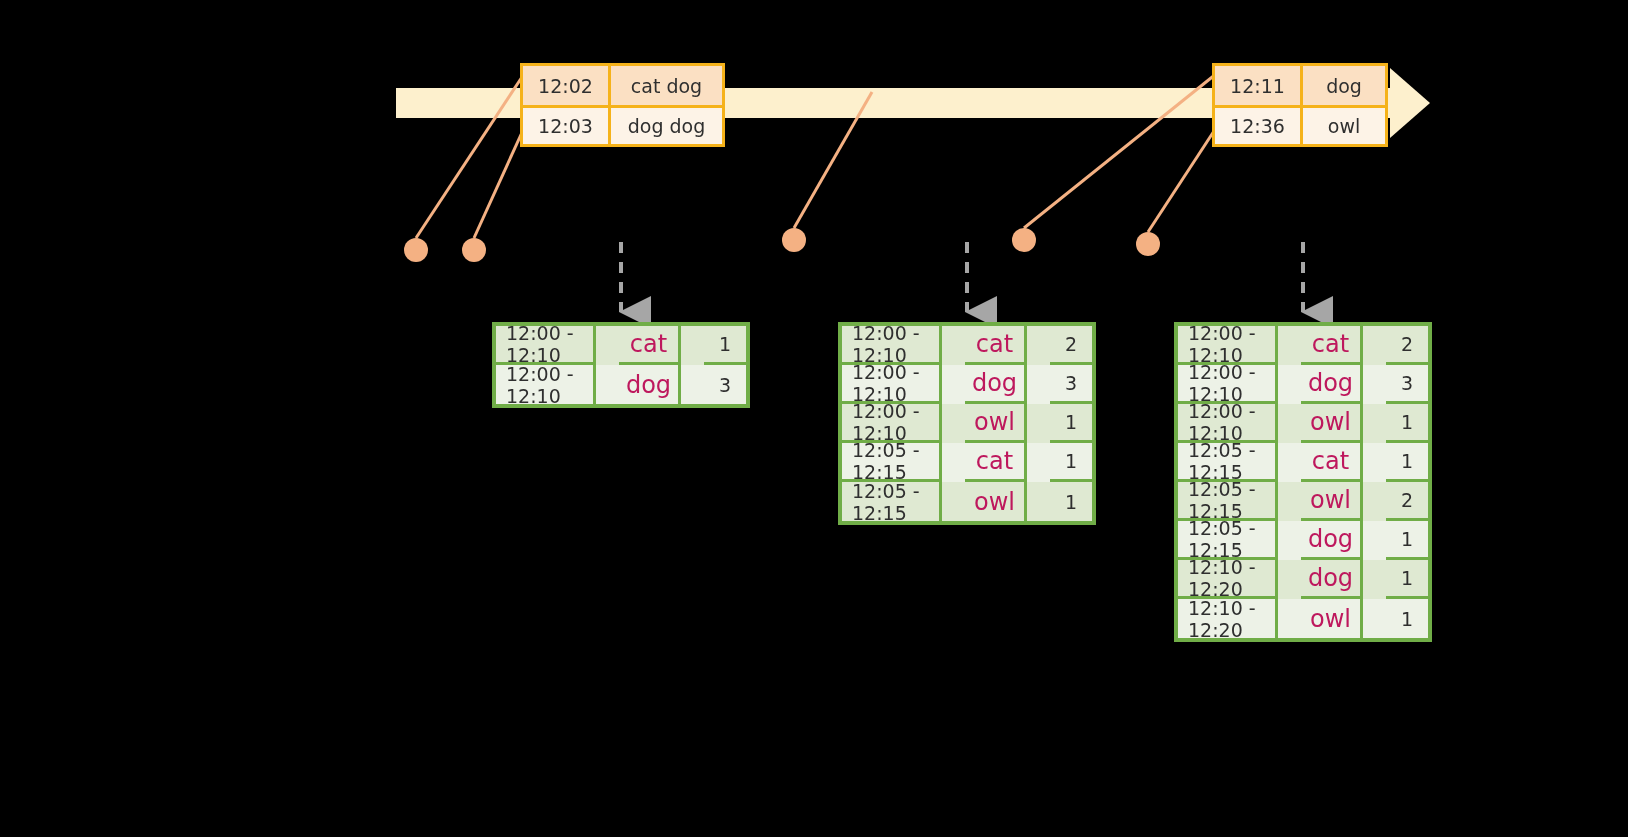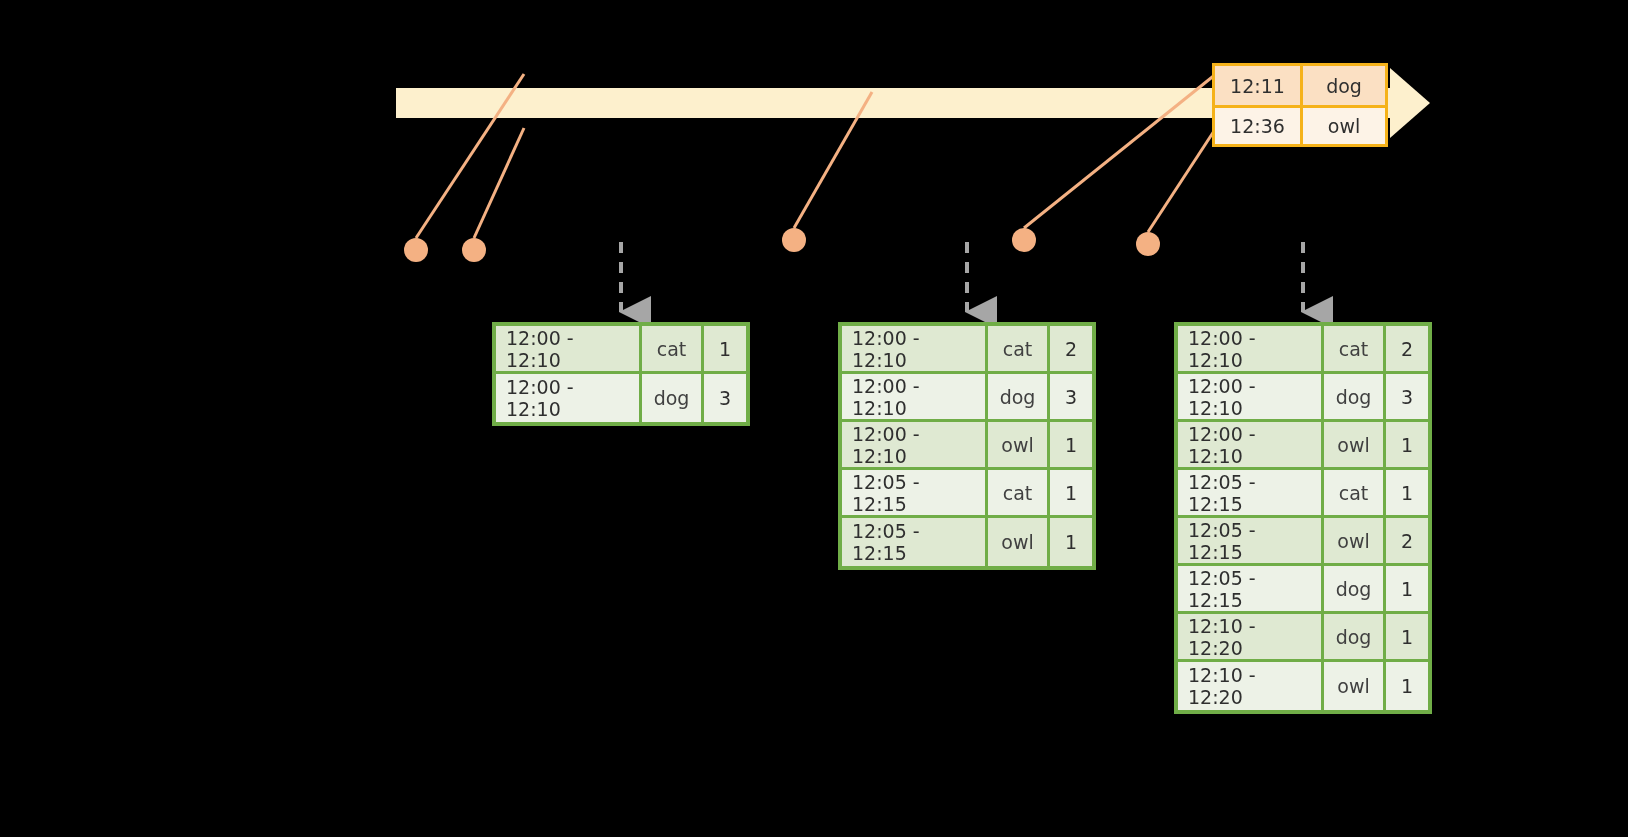--- a/index.html
+++ b/index.html
@@ -97,44 +97,45 @@
 
   
   .result-table {
     position: absolute;
     border: 4px solid #70ad47;
     box-sizing: border-box;
     background: #e7efdd;
   }
   .res-row {
     display: flex;
-    height: 48px;
-    box-sizing: border-box;
+    height: 39px;
+    box-sizing: border-box;
+    gap: 23px;
   }
   .res-row.shade-a { background: #dfe9d2; }
   .res-row.shade-b { background: #edf2e7; }
   .res-window {
     flex: 1;
     display: flex;
     align-items: center;
     justify-content: center;
     font-size: 19px;
     color: #2f2f2f;
     box-sizing: border-box;
     border-right: 3px solid #70ad47;
     border-bottom: 3px solid #70ad47;
     padding: 0 10px;
   }
   .res-key {
     width: 62px;
     display: flex;
     align-items: center;
     justify-content: center;
-    font-size: 19px;
-    color: #404040;
+    font-size: 24px;
+    color: #be185d;
     box-sizing: border-box;
     border-right: 3px solid #70ad47;
     border-bottom: 3px solid #70ad47;
   }
   .res-count {
     width: 42px;
     display: flex;
     align-items: center;
     justify-content: center;
     font-size: 19px;
@@ -173,20 +174,30 @@
         <line x1="1024" y1="228" x2="1216" y2="74" stroke="#f4b183" stroke-width="3"></line>
         <line x1="1148" y1="232" x2="1216" y2="128" stroke="#f4b183" stroke-width="3"></line>
       </g>
     <g id="down-arrows">
         <line x1="621" y1="242" x2="621" y2="312" stroke="#a6a6a6" stroke-width="4" stroke-dasharray="11,9" marker-end="url(#grayhead)"></line>
         <line x1="967" y1="242" x2="967" y2="312" stroke="#a6a6a6" stroke-width="4" stroke-dasharray="11,9" marker-end="url(#grayhead)"></line>
         <line x1="1303" y1="242" x2="1303" y2="312" stroke="#a6a6a6" stroke-width="4" stroke-dasharray="11,9" marker-end="url(#grayhead)"></line>
       </g>
   </svg>
 
+  <div class="event-box" id="event-box-1">
+    <div class="event-row shade-a">
+      <div class="ev-time">12:02</div>
+      <div class="ev-words">cat dog</div>
+    </div>
+    <div class="event-row shade-b">
+      <div class="ev-time">12:03</div>
+      <div class="ev-words">dog dog</div>
+    </div>
+  </div>
 
 
   <div class="event-box" id="event-box-3">
     <div class="event-row shade-a">
       <div class="ev-time">12:11</div>
       <div class="ev-words">dog</div>
     </div>
     <div class="event-row shade-b">
       <div class="ev-time">12:36</div>
       <div class="ev-words">owl</div>

